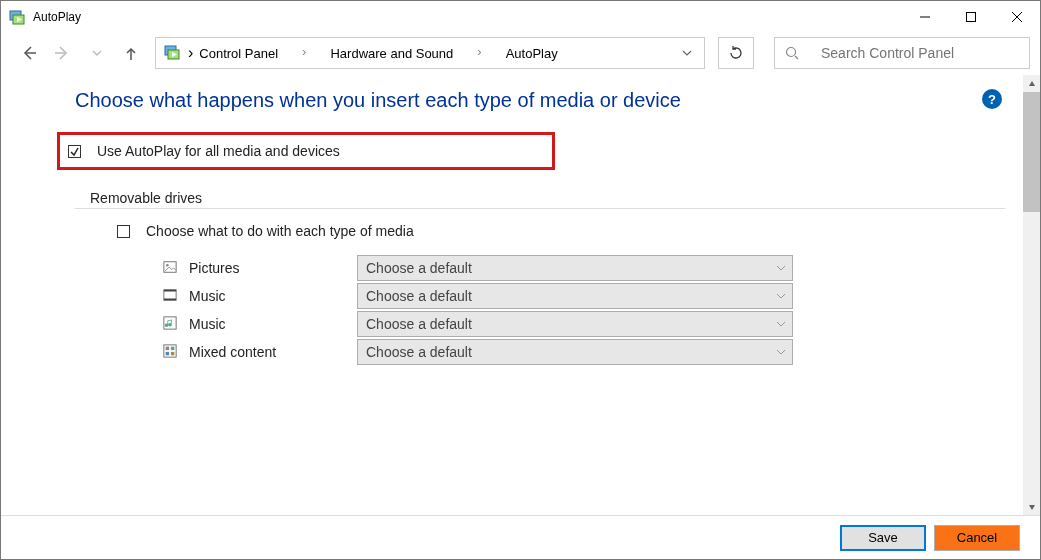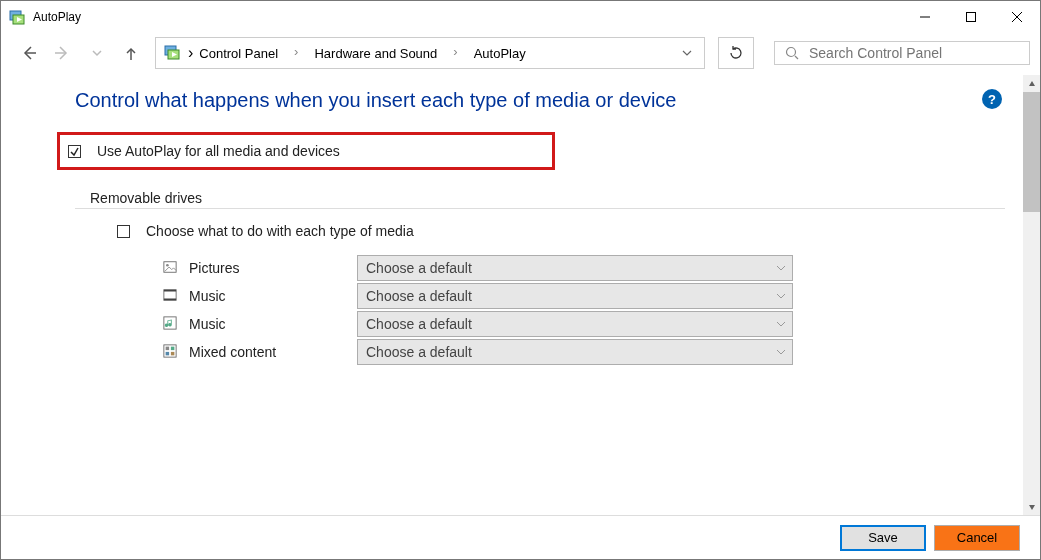--- a/index.html
+++ b/index.html
@@ -14,27 +14,27 @@
   .titlebar .caption-buttons .cap svg { stroke: #000; stroke-width: 1; }
 
   
   .navbar { display: flex; align-items: center; padding: 4px 10px 8px 18px; gap: 14px; }
   .nav-arrows { display: flex; align-items: center; gap: 14px; }
   .nav-arrows .arrow { width: 20px; height: 20px; display: flex; align-items: center; justify-content: center; }
   .nav-arrows .arrow.disabled svg { stroke: #bbb; }
   .nav-arrows .arrow svg { stroke: #555; }
   .addressbar { flex: 1; display: flex; align-items: center; border: 1px solid #ccc; height: 32px; padding: 0 4px; }
   .addressbar .addr-icon { width: 18px; height: 18px; margin: 0 6px 0 4px; position: relative; }
-  .breadcrumb { display: flex; font-size: 13px; color: #000; gap: 8px; padding-left: 2px; flex: 1; }
+  .breadcrumb { display: flex; font-size: 13px; color: #000; gap: 16px; padding-left: 2px; flex: 1; }
   .breadcrumb .crumb { padding: 2px 4px; }
   .breadcrumb .sep { color: #888; padding: 0 4px; }
   .addressbar .dd { padding: 0 8px; color: #666; }
   .refresh { width: 36px; height: 32px; border: 1px solid #ccc; display: flex; align-items: center; justify-content: center; margin-left: -1px; }
   .refresh svg { stroke: #333; }
-  .searchbox { width: 256px; height: 24px; border: 1px solid #ccc; display: flex; align-items: center; margin-left: 6px; padding: 4px 10px; gap: 10px; }
+  .searchbox { width: 256px; height: 32px; border: 1px solid #ccc; display: flex; align-items: center; margin-left: 6px; padding: 4px 10px; gap: 22px; }
   .searchbox svg { stroke: #888; }
   .searchbox input { border: none; outline: none; font-size: 14px; color: #888; flex: 1; background: transparent; }
 
   
   .content-wrap { display: flex; position: absolute; top: 74px; bottom: 44px; left: 0; right: 0; }
   .content { flex: 1; padding: 14px 18px 10px 74px; overflow: hidden; }
   .scrollbar { width: 17px; background: #f0f0f0; position: relative; }
   .scroll-up, .scroll-down { width: 17px; height: 17px; position: absolute; display: flex; align-items: center; justify-content: center; }
   .scroll-up { top: 0; } .scroll-down { bottom: 0; }
   .scroll-thumb { position: absolute; top: 17px; width: 17px; height: 120px; background: #c2c2c2; }
@@ -156,21 +156,21 @@
     <svg width="14" height="14" fill="none">
         <circle cx="6" cy="6" r="4.5" stroke-width="1.2"></circle>
         <line x1="10" y1="10" x2="13" y2="13" stroke-width="1.2"></line>
       </svg>
     <input type="text" placeholder="Search Control Panel" style="">
   </div>
 </div>
 
 <div class="content-wrap">
   <div class="content">
-    <h1 class="page-title">Control what happens when you insert each type of media or device</h1>
+    <h1 class="page-title">Choose what happens when you insert each type of media or device</h1>
 
     <div class="highlight-box">
       <label class="chk-row">
         <span class="chk checked">
             <svg width="11" height="11" fill="none">
               <polyline points="2,6 5,9 9,2"></polyline>
             </svg>
           </span>
         <span>Use AutoPlay for all media and devices</span>
       </label>

